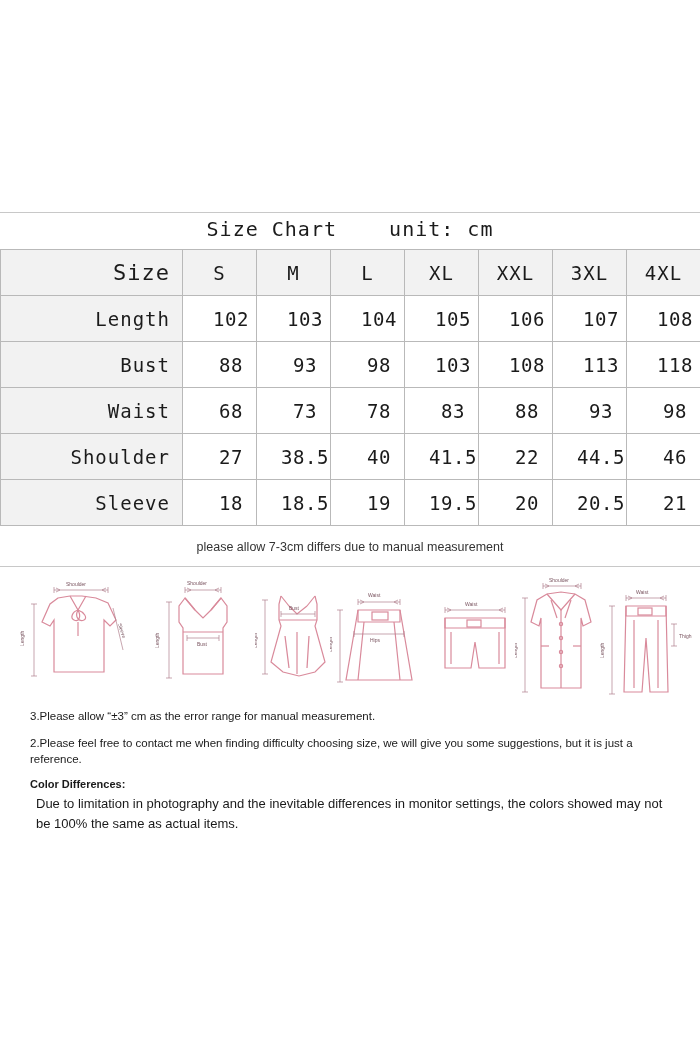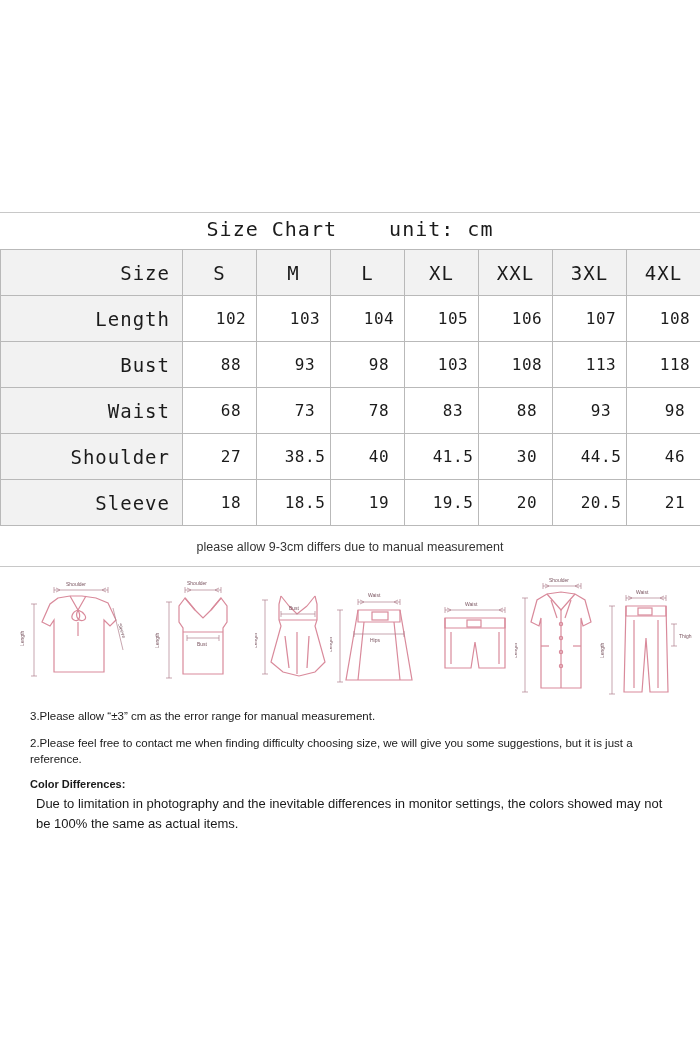--- a/index.html
+++ b/index.html
@@ -67,25 +67,25 @@
   }
   .col-head {
     background: #f2f2f2;
     font-size: 19px;
     letter-spacing: 1px;
   }
   .corner {
     background: #f2f2f2;
     text-align: right !important;
     padding-right: 12px;
+    font-size: 22px;
+    letter-spacing: 1px;
+  }
+  td.val {
     font-size: 19px;
-    letter-spacing: 1px;
-  }
-  td.val {
-    font-size: 16px;
     background: #ffffff;
     letter-spacing: 0.5px;
     padding-left: 24px;
   }
   
   col.c-size { width: 182px; }
   col.c-s { width: 74px; }
   col.c-m { width: 74px; }
   col.c-l { width: 74px; }
   col.c-xl { width: 74px; }
@@ -214,39 +214,39 @@
           <td class="val">93</td>
           <td class="val">98</td>
         </tr>
 
         <tr>
           <td class="row-head">Shoulder</td>
           <td class="val">27</td>
           <td class="val">38.5</td>
           <td class="val">40</td>
           <td class="val">41.5</td>
-          <td class="val">30</td>
+          <td class="val">22</td>
           <td class="val">44.5</td>
           <td class="val">46</td>
         </tr>
 
         <tr>
           <td class="row-head">Sleeve</td>
           <td class="val">18</td>
           <td class="val">18.5</td>
           <td class="val">19</td>
           <td class="val">19.5</td>
           <td class="val">20</td>
           <td class="val">20.5</td>
           <td class="val">21</td>
         </tr>
       </tbody>
     </table>
 
-    <div class="chart-note">please allow 9-3cm differs due to manual measurement</div>
+    <div class="chart-note">please allow 7-3cm differs due to manual measurement</div>
     <div class="hr-line"></div>
   </div>
 
   <div class="figures">
 
     <div class="figure" style="left:20px;">
       <svg width="110" height="120" viewBox="0 0 110 120">
         <g fill="none" stroke="#d98a9b" stroke-width="1.2">
           <path d="M38 22 L30 28 L22 46 L30 50 L34 44 L34 96 L84 96 L84 44 L90 50 L96 44 L88 27 L76 22 L62 20 L50 20 Z"></path>
           <path d="M50 20 L58 34 L66 20"></path>

